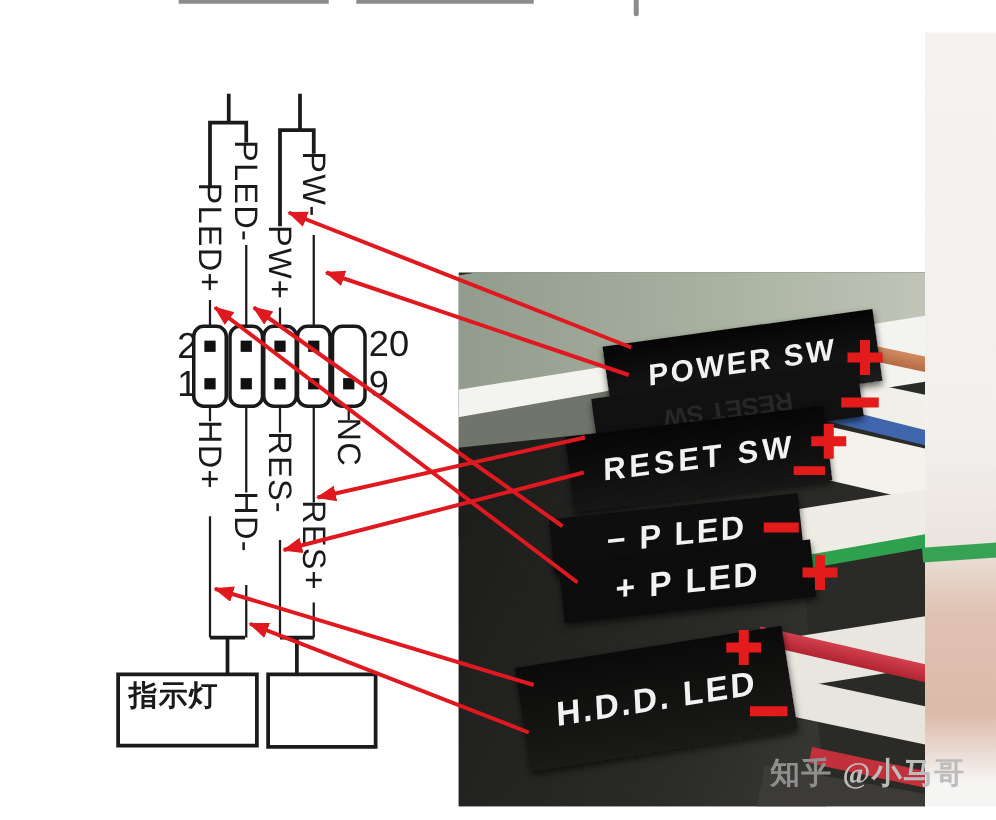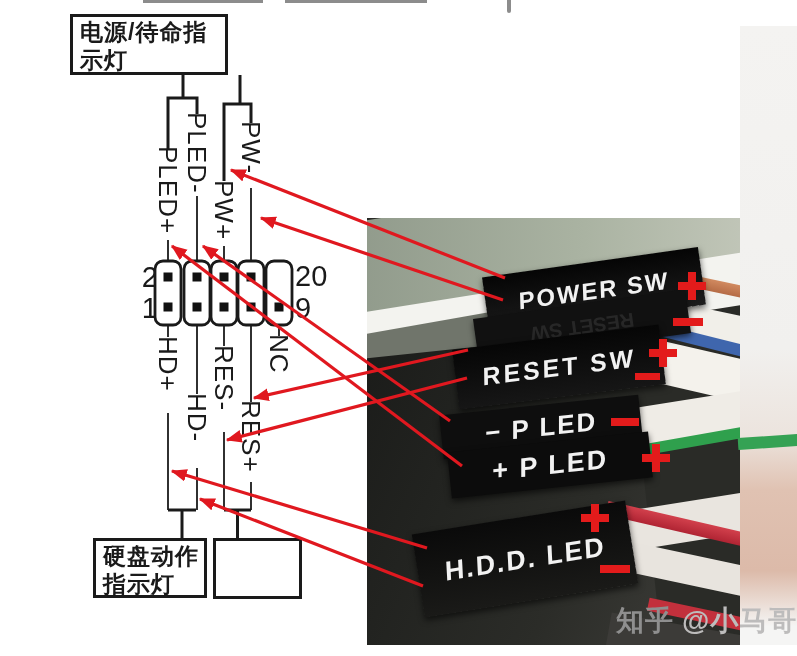--- a/index.html
+++ b/index.html
@@ -23,22 +23,22 @@
   .conn span{transform:skewX(-6deg);white-space:nowrap;}
   .pm{position:absolute;z-index:4;}
   .pm .h{position:absolute;left:0;top:10px;width:28px;height:8px;background:#e31b1b;}
   .pm .v{position:absolute;left:10px;top:0;width:8px;height:28px;background:#e31b1b;}
   .minusbar{position:absolute;background:#e31b1b;z-index:4;}
   .strip{position:absolute;left:740px;top:26px;width:57px;height:619px;z-index:1;
          background:linear-gradient(#f4f3f1 0%,#f1f0ee 52%,#ece4de 66%,#e0c2b2 75%,#dcbaa9 88%,#f5f5f4 97%);}
   .greenext{position:absolute;left:738px;top:436px;width:60px;height:12px;
             background:#35a254;transform:rotate(-4deg);z-index:2;}
   .svglayer{position:absolute;left:0;top:0;z-index:5;pointer-events:none;}
-  .watermark{position:absolute;left:616px;top:602px;font-size:28px;font-weight:bold;
-             z-index:9;white-space:nowrap;letter-spacing:1px;}
+  .watermark{position:absolute;left:616px;top:602px;font-size:24px;font-weight:bold;
+             z-index:9;white-space:nowrap;letter-spacing:1px;font-family:Liberation Serif, serif;}
   .watermark .brand{color:#8f8f8f;}
   .watermark .handle{color:#bdbcbc;margin-left:8px;}
   .remnant{position:absolute;background:#4f4f4f;opacity:.65;z-index:2;}
 </style>
 </head>
 <body>
 
 <div class="stage">
 
   <div class="remnant" style="left:143px;top:0;width:120px;height:3px;"></div>
@@ -166,26 +166,21 @@
       <line x1="503" y1="300" x2="261" y2="218" marker-end="url(#arw)"></line>
       <line x1="468" y1="350" x2="254" y2="398" marker-end="url(#arw)"></line>
       <line x1="467" y1="378" x2="227" y2="440" marker-end="url(#arw)"></line>
       <line x1="450" y1="421" x2="203" y2="246" marker-end="url(#arw)"></line>
       <line x1="462" y1="466" x2="172" y2="246" marker-end="url(#arw)"></line>
       <line x1="427" y1="548" x2="172" y2="471" marker-end="url(#arw)"></line>
       <line x1="423" y1="586" x2="200" y2="499" marker-end="url(#arw)"></line>
     </g>
   </svg>
 
-  <div class="cnbox" style="left:70px;top:14px;width:145px;height:54px;">
-    <div>电源/待命指</div>
-    <div>示灯</div>
-  </div>
   <div class="cnbox" style="left:93px;top:538px;width:101px;height:53px;">
-    <div>硬盘动作</div>
     <div>指示灯</div>
   </div>
   <div class="cnbox" style="left:213px;top:538px;width:76px;height:54px;">
   </div>
 
   <div class="vlab" style="left:152px;top:146px;">PLED+</div>
   <div class="vlab" style="left:181px;top:112px;">PLED-</div>
   <div class="vlab" style="left:208px;top:180px;">PW+</div>
   <div class="vlab" style="left:235px;top:121px;">PW-</div>
   <div class="vlab" style="left:152px;top:336px;">HD+</div>

